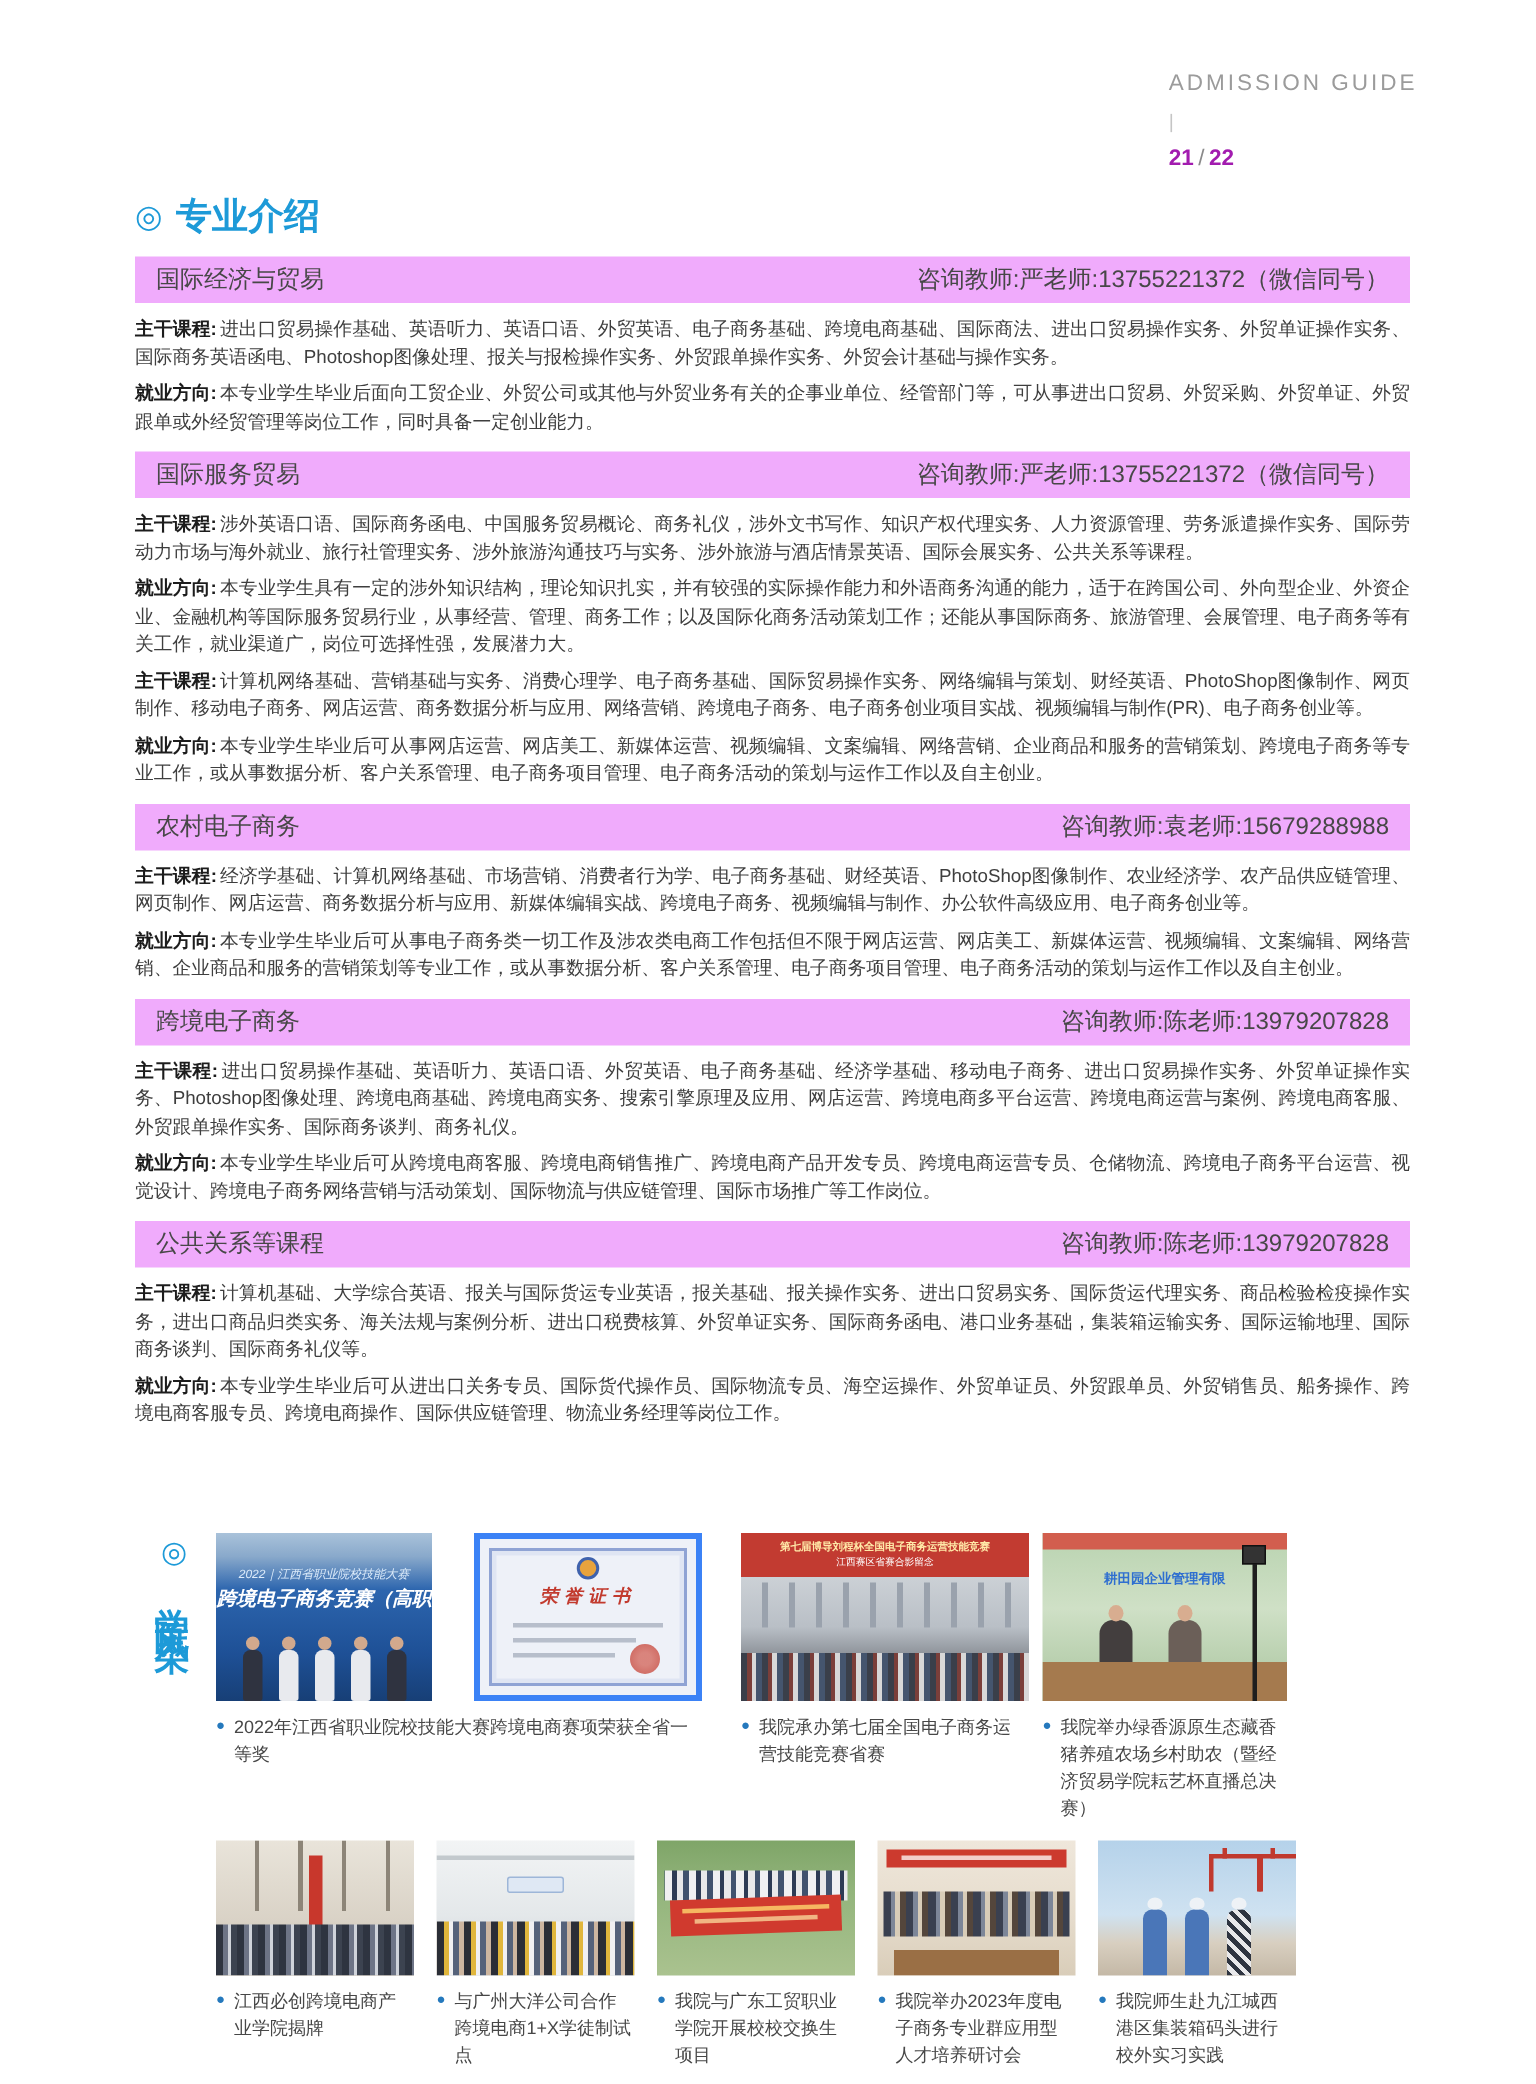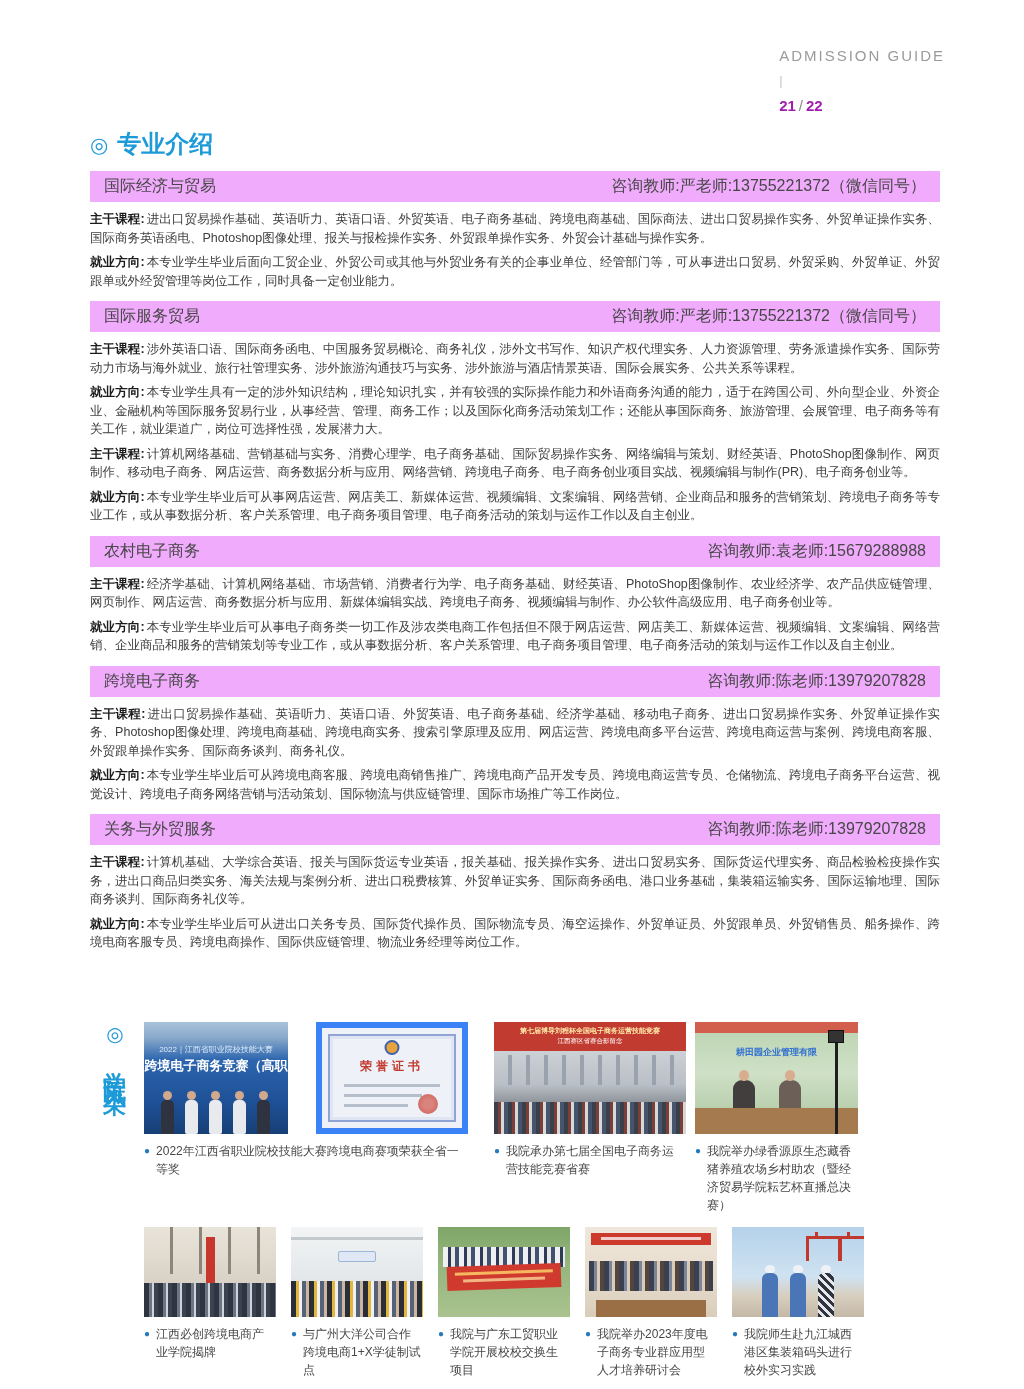--- a/index.html
+++ b/index.html
@@ -34,38 +34,38 @@
   .g-title .marker{font-size:20px;}
   .g-rows{flex:1;}
   .g-row{display:flex;align-items:flex-start;}
   .row2{margin-top:13px;}
   .g-cell{flex:0 0 auto;}
   .row1 .cell1{width:324px;margin-right:26px;}
   .row1 .cell2{width:192px;margin-right:9px;}
   .row1 .cell3{width:163px;}
   .row2 .g-cell{width:132px;margin-right:15px;}
   .row2 .g-cell:last-child{margin-right:0;}
-  .duo{display:flex;gap:28px;}
+  .duo{display:flex;gap:28px;font-style:italic;}
   .ph{position:relative;overflow:hidden;height:112px;width:100%;}
   .duo .ph1{width:152px;}
   .duo .ph2{width:160px;}
   .row2 .ph{height:90px;}
   .caption{display:flex;gap:6px;margin-top:8px;font-size:12px;color:#474747;line-height:1.5;}
   .caption .dot{color:#2579bd;font-size:10px;line-height:1.8;flex:0 0 auto;}
 
   
   .ph-comp{background:linear-gradient(180deg,#a9c2da 0%,#89a9cb 14%,#2c65ae 34%,#1e5096 72%,#173f76 100%);}
   .pc-t1{position:absolute;top:22px;width:100%;text-align:center;color:#dcebfa;font-size:8px;}
   .pc-t2{position:absolute;top:35px;width:100%;text-align:center;color:#fff;font-weight:bold;font-size:13px;}
   .figs{position:absolute;bottom:0;left:0;right:0;display:flex;justify-content:center;gap:11px;}
   .fig{width:13px;height:34px;background:#e8eaee;border-radius:5px 5px 2px 2px;position:relative;}
   .fig::before{content:"";position:absolute;top:-9px;left:2px;width:9px;height:9px;border-radius:50%;background:#d2a98d;}
   .fig.dark{background:#2f3340;}
 
-  .ph-cert{background:#eef1f8;border:6px solid #3b82f6;box-sizing:border-box;}
+  .ph-cert{background:#eef1f8;border:4px solid #3b82f6;box-sizing:border-box;}
   .cert-border{position:absolute;inset:6px;border:2px solid #8fa3d4;box-shadow:0 0 0 3px #dfe5f3 inset;}
   .cert-logo{position:absolute;top:12px;left:50%;transform:translateX(-50%);width:11px;height:11px;border-radius:50%;
              background:#e8a33d;border:2px solid #3f62ad;}
   .cert-title{position:absolute;top:30px;width:100%;text-align:center;color:#c23a2e;font-weight:bold;
               font-size:12px;letter-spacing:4px;font-family:"Liberation Serif","DejaVu Serif",serif;}
   .cert-line{position:absolute;left:22px;right:22px;height:3px;background:#8b93a6;opacity:.55;}
   .cl1{top:56px;} .cl2{top:66px;right:40px;} .cl3{top:76px;right:54px;}
   .cert-seal{position:absolute;right:24px;bottom:14px;width:20px;height:20px;border-radius:50%;
              background:radial-gradient(circle,#d4695e 30%,#c23a2e 100%);opacity:.8;}
 
@@ -177,21 +177,21 @@
       <div class="bar">
         <span class="bt">跨境电子商务</span>
         <span class="bc">咨询教师:陈老师:13979207828</span>
       </div>
       <p class="body"><b>主干课程:</b><span>进出口贸易操作基础、英语听力、英语口语、外贸英语、电子商务基础、经济学基础、移动电子商务、进出口贸易操作实务、外贸单证操作实务、Photoshop图像处理、跨境电商基础、跨境电商实务、搜索引擎原理及应用、网店运营、跨境电商多平台运营、跨境电商运营与案例、跨境电商客服、外贸跟单操作实务、国际商务谈判、商务礼仪。</span></p>
       <p class="body"><b>就业方向:</b><span>本专业学生毕业后可从跨境电商客服、跨境电商销售推广、跨境电商产品开发专员、跨境电商运营专员、仓储物流、跨境电子商务平台运营、视觉设计、跨境电子商务网络营销与活动策划、国际物流与供应链管理、国际市场推广等工作岗位。</span></p>
     </div>
 
     <div>
       <div class="bar">
-        <span class="bt">关务与外贸服务</span>
+        <span class="bt">公共关系等课程</span>
         <span class="bc">咨询教师:陈老师:13979207828</span>
       </div>
       <p class="body"><b>主干课程:</b><span>计算机基础、大学综合英语、报关与国际货运专业英语，报关基础、报关操作实务、进出口贸易实务、国际货运代理实务、商品检验检疫操作实务，进出口商品归类实务、海关法规与案例分析、进出口税费核算、外贸单证实务、国际商务函电、港口业务基础，集装箱运输实务、国际运输地理、国际商务谈判、国际商务礼仪等。</span></p>
       <p class="body"><b>就业方向:</b><span>本专业学生毕业后可从进出口关务专员、国际货代操作员、国际物流专员、海空运操作、外贸单证员、外贸跟单员、外贸销售员、船务操作、跨境电商客服专员、跨境电商操作、国际供应链管理、物流业务经理等岗位工作。</span></p>
     </div>
   </div>
 
   <div class="gallery">
     <div class="g-title">
       <span class="marker">◎</span><span>学院风采</span>

